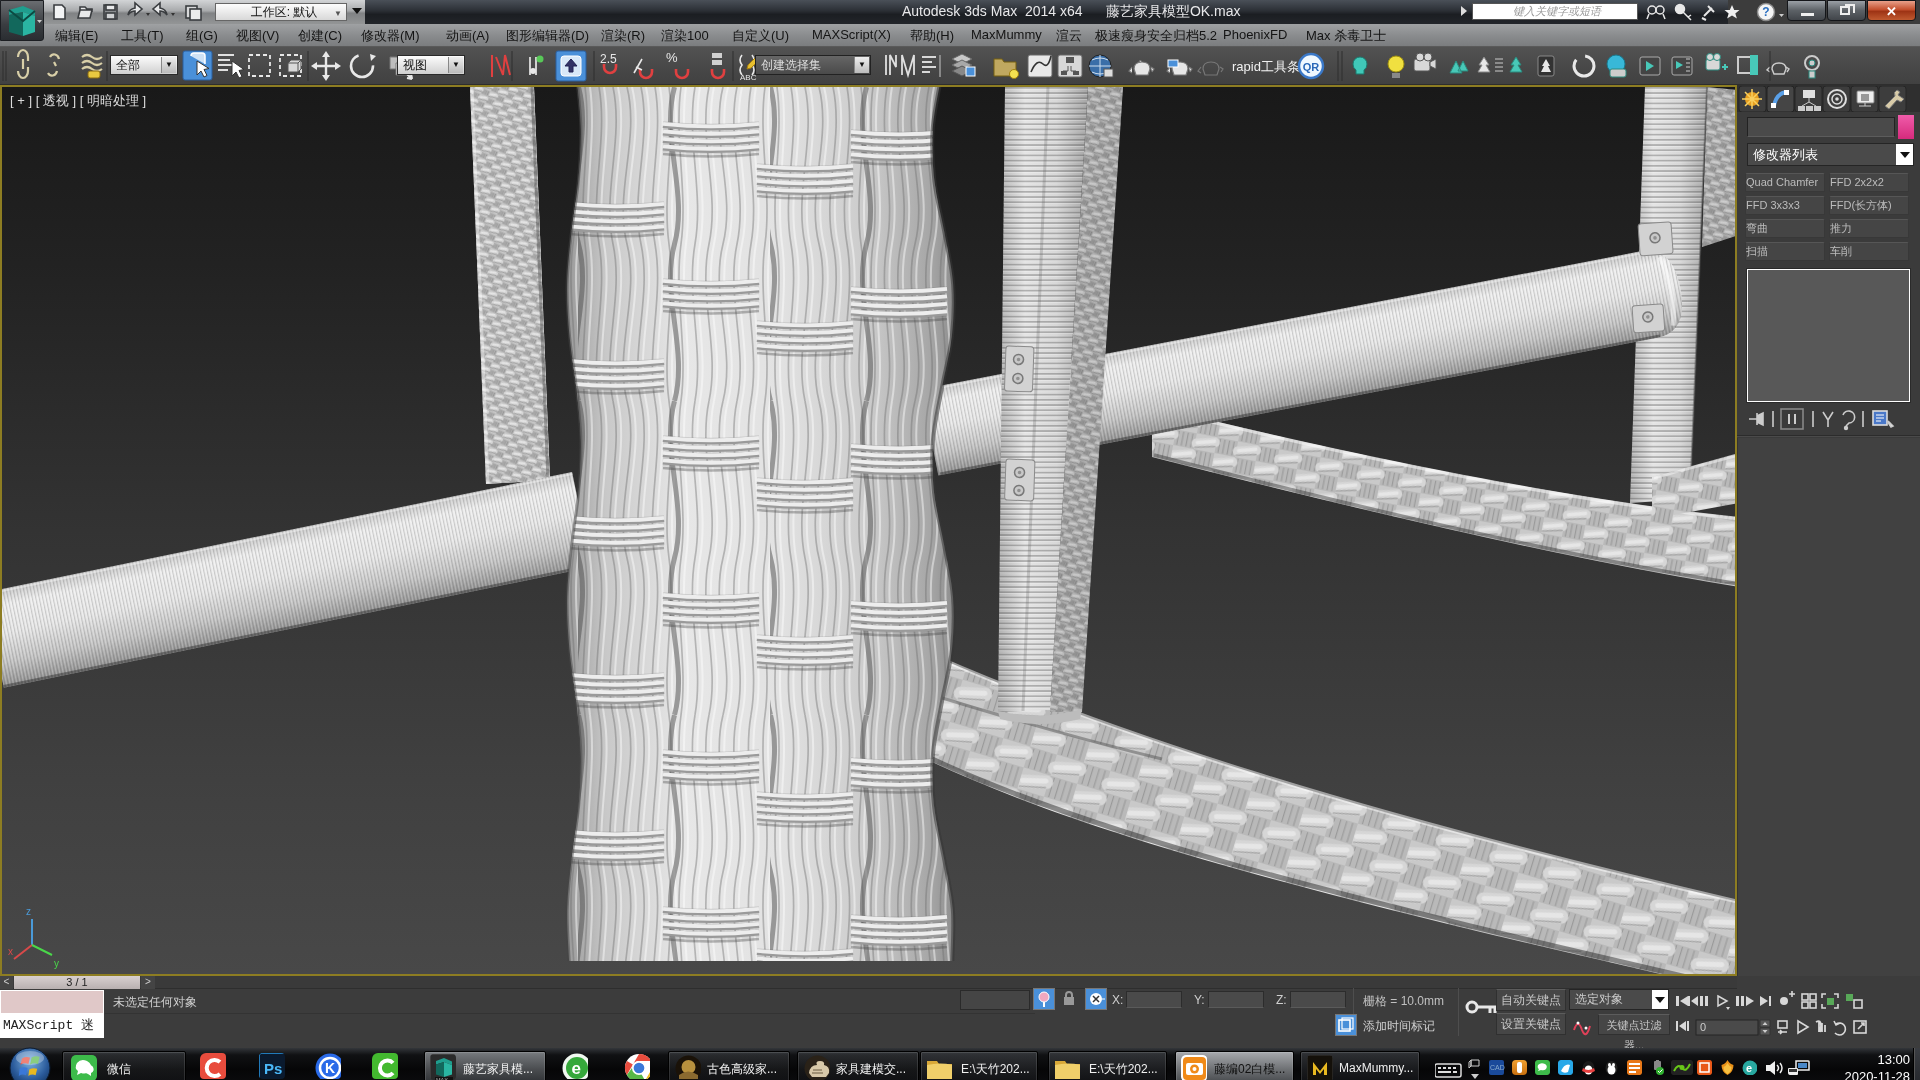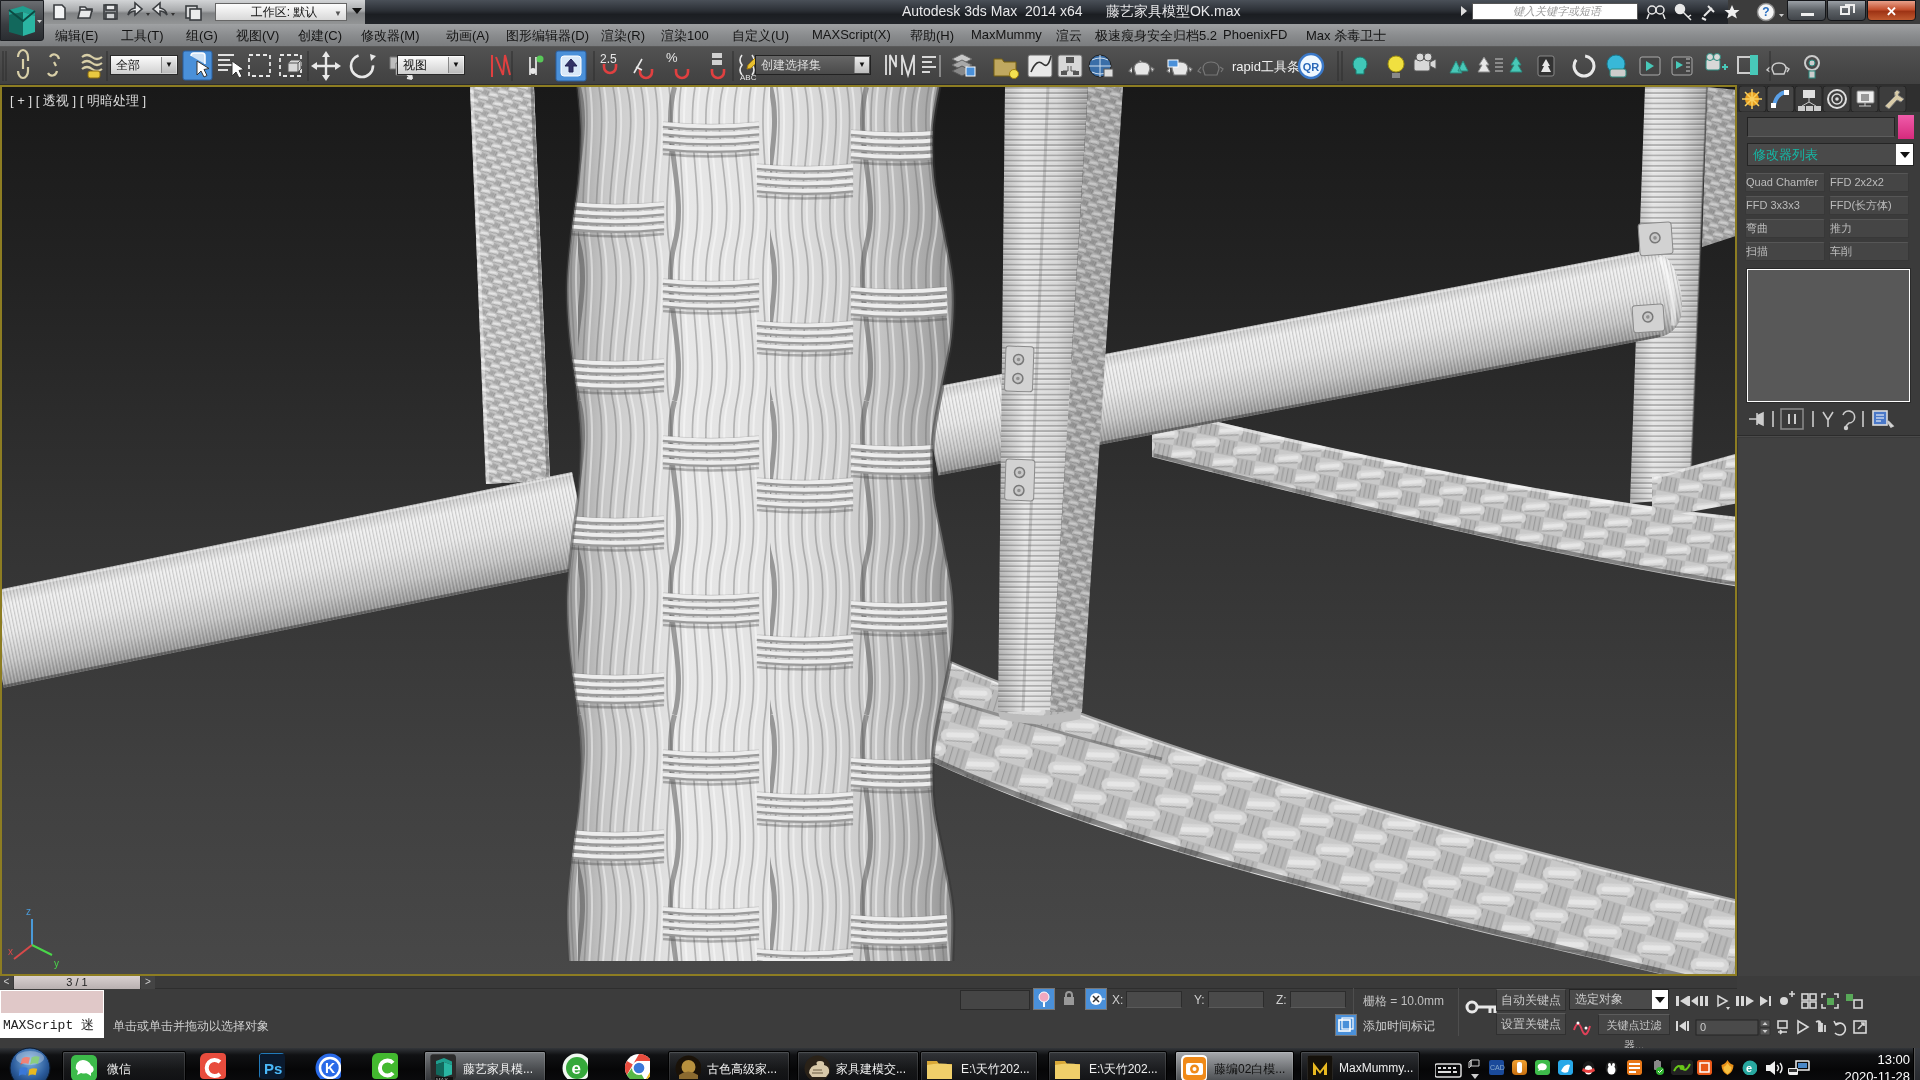--- a/index.html
+++ b/index.html
@@ -841,21 +841,21 @@
         <circle cx="99" cy="13" r="5" fill="none" stroke="#ddd" stroke-width="1.5"></circle>
         <circle cx="99" cy="13" r="1.8" fill="#ddd"></circle>
         <rect x="119" y="5" width="17" height="12" rx="1" fill="#eee" stroke="#888"></rect>
         <rect x="123" y="8" width="8" height="7" fill="#999"></rect>
         <path d="M127,17 v3 M121,20 h12" stroke="#ccc"></path>
         <path d="M147,20 l10,-10 q-2,-4 2,-6 l3,2 -2,3 6,4 -3,3 -4,-2 -8,9 z" fill="#d8cba8" stroke="#777"></path>
       </g>
     </svg>
     <div class="abs" style="left:10px;top:32px;width:148px;height:20px;background:#4a4a4a;border:1px solid #222;border-bottom-color:#5c5c5c"></div>
     <div class="abs" style="left:161px;top:30px;width:16px;height:24px;background:linear-gradient(#f05caa,#d52a7c)"></div>
-    <div class="abs" style="left:10px;top:58px;width:167px;height:23px;background:#4a4a4a;border:1px solid #252525;color:#14b8a6;font-size:13px;line-height:21px;padding-left:5px">修改器列表
+    <div class="abs" style="left:10px;top:58px;width:167px;height:23px;background:#4a4a4a;border:1px solid #252525;color:#ffffff;font-size:13px;line-height:21px;padding-left:5px">修改器列表
       <div class="abs" style="right:0;top:0;width:17px;height:21px;background:#fff">
           <div class="abs" style="left:4px;top:8px;width:0;height:0;border-left:5px solid transparent;border-right:5px solid transparent;border-top:6px solid #111"></div>
         </div>
     </div>
     <div class="pbtn" style="left:8px;top:88px">Quad Chamfer</div>
     <div class="pbtn" style="left:92px;top:88px">FFD 2x2x2</div>
     <div class="pbtn" style="left:8px;top:111px">FFD 3x3x3</div>
     <div class="pbtn" style="left:92px;top:111px">FFD(长方体)</div>
     <div class="pbtn" style="left:8px;top:134px">弯曲</div>
     <div class="pbtn" style="left:92px;top:134px">推力</div>
@@ -886,22 +886,22 @@
 
     <div class="abs" style="left:0;top:0;width:1737px;height:13px;background:#3a3a3a;border-bottom:1px solid #2e2e2e">
       <div class="abs" style="left:0;top:0;width:13px;height:13px;background:#444;color:#ccc;font-size:10px;text-align:center;line-height:12px">&lt;</div>
       <div class="abs" style="left:14px;top:0;width:126px;height:13px;background:linear-gradient(#d8d0d0,#b8b0b0);color:#222;font-size:11px;text-align:center;line-height:13px">3 / 1</div>
       <div class="abs" style="left:141px;top:0;width:14px;height:13px;background:#444;color:#ccc;font-size:10px;text-align:center;line-height:12px">&gt;</div>
     </div>
 
     <div class="abs" style="left:0;top:14px;width:104px;height:24px;background:#e0c8c8;border:1px solid #fff"></div>
     <div class="abs" style="left:0;top:38px;width:104px;height:24px;background:#fff;color:#222;font-family:'Liberation Mono',monospace;font-size:13px;line-height:24px;padding-left:3px">MAXScript 迷</div>
 
-    <div class="abs" style="left:105px;top:39px;width:930px;height:24px">
-      <span class="stext" style="left:8px;top:3px">单击或单击并拖动以选择对象</span>
+    <div class="abs" style="left:105px;top:14px;width:930px;height:24px;border-bottom:1px solid #333">
+      <span class="stext" style="left:8px;top:4px">未选定任何对象</span>
     </div>
 
     <div class="abs" style="left:960px;top:14px;width:70px;height:20px;background:#454545;border:1px solid #2a2a2a"></div>
     <div class="abs" style="left:1033px;top:12px;width:22px;height:22px;background:#4a90d9;border:1px solid #777"><svg width="20" height="20">
           <circle cx="10" cy="8" r="5" fill="#f0a8c0" stroke="#fff"></circle>
           <path d="M10,13 v5" stroke="#fff" stroke-width="2"></path>
         </svg></div>
     <div class="abs" style="left:1062px;top:13px;width:14px;height:18px"><svg width="14" height="18">
           <rect x="2" y="8" width="10" height="8" fill="#999"></rect>
           <path d="M4,8 v-2 a3,3 0 0 1 6,0 v2" fill="none" stroke="#999" stroke-width="2"></path>

